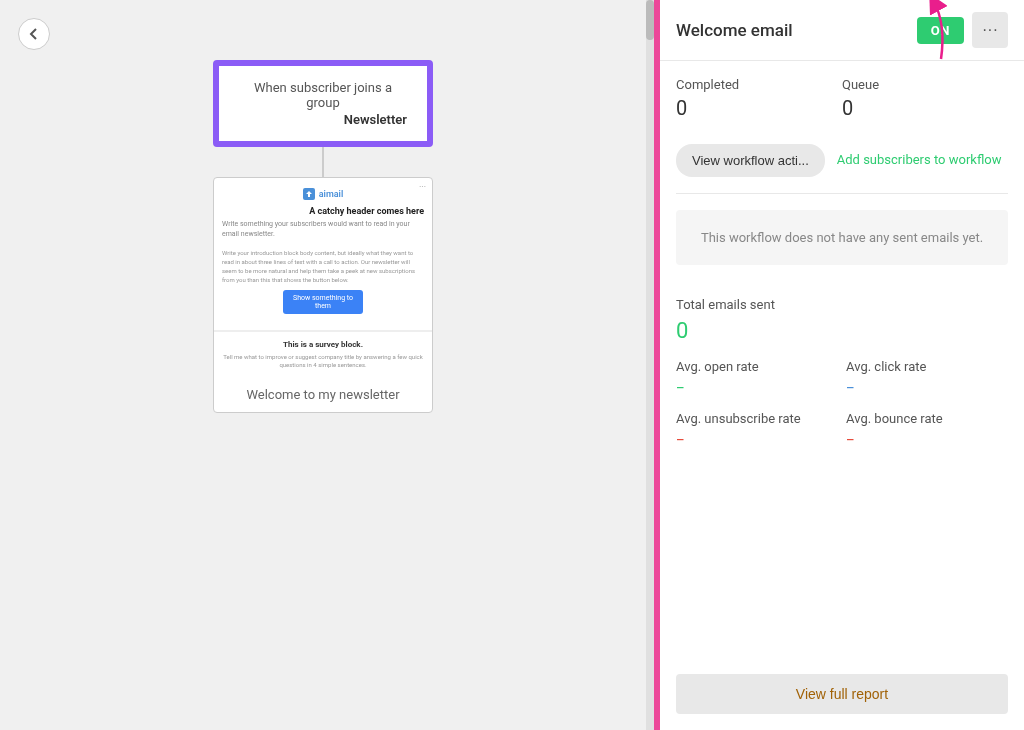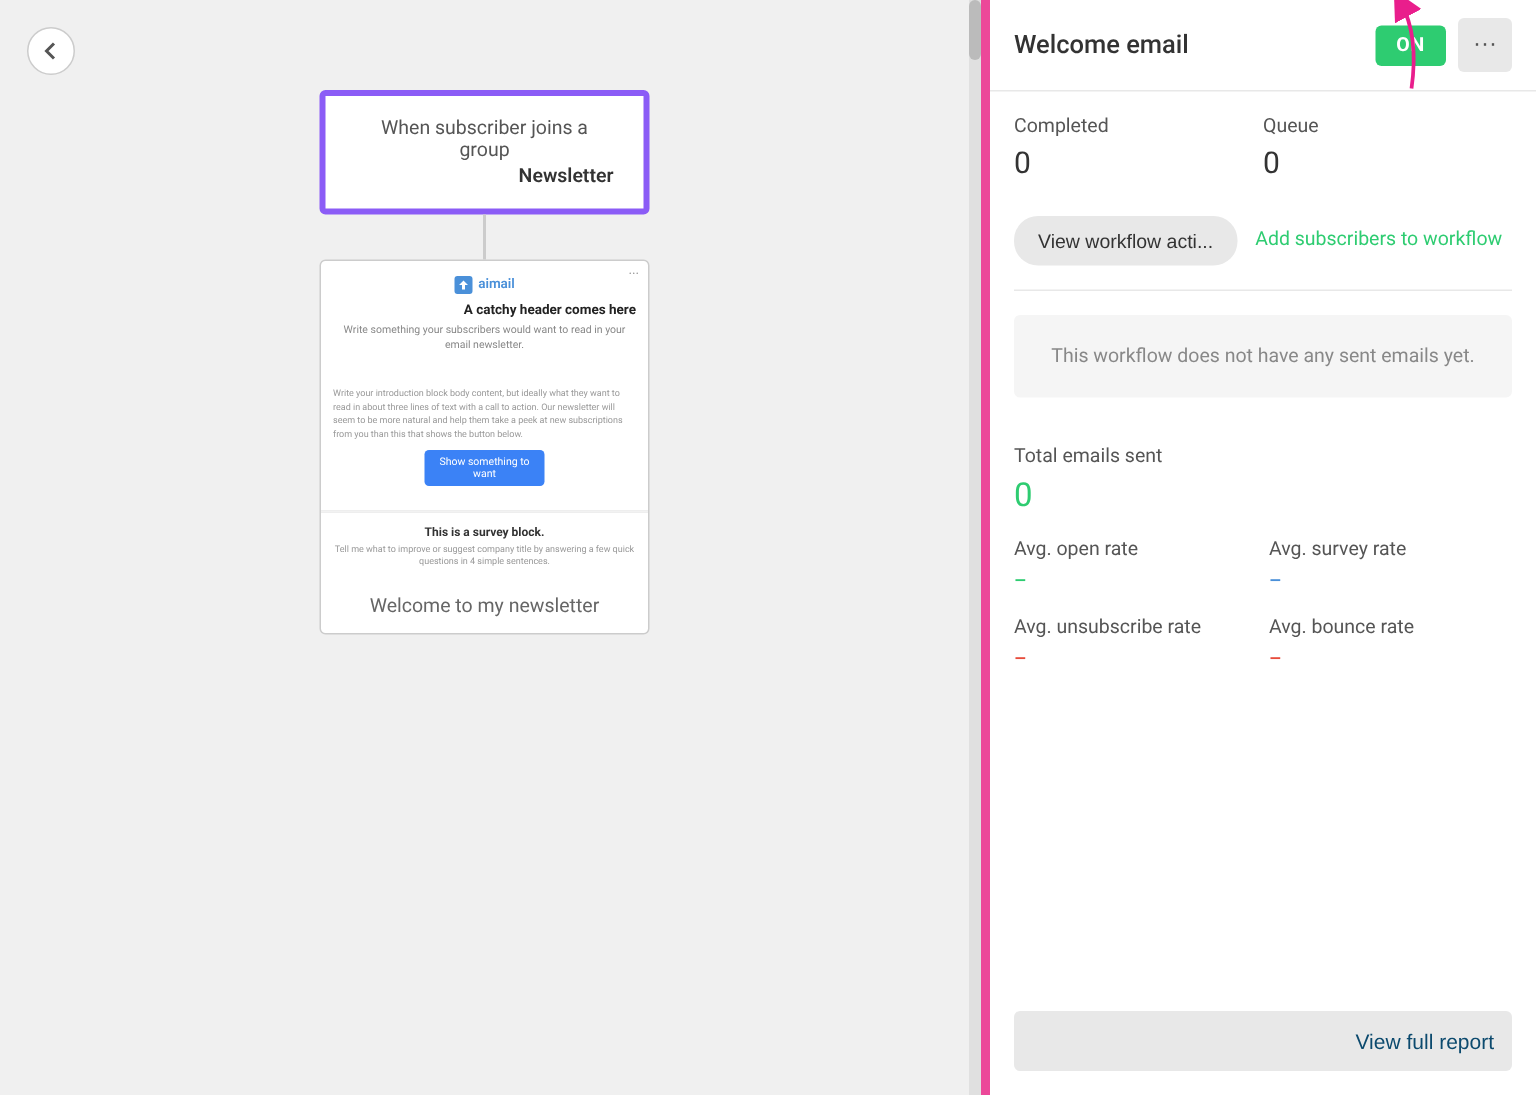--- a/index.html
+++ b/index.html
@@ -65,21 +65,21 @@
       position: absolute;
       top: 0; left: 0; right: 8px; bottom: 0;
       display: flex;
       flex-direction: column;
       align-items: center;
       padding-top: 60px;
     }
 
     .trigger-box {
       background: #fff;
-      border: 4px solid #8b5cf6;
+      border: 6px solid #8b5cf6;
       border-radius: 4px;
       padding: 14px 20px;
       text-align: center;
       width: 220px;
       font-size: 13px;
       color: #555;
     }
     .trigger-box strong {
       display: block;
       color: #333;
@@ -144,25 +144,24 @@
 
     .email-preview-title {
       text-align: right;
       font-size: 9px;
       font-weight: 700;
       color: #222;
       margin-bottom: 4px;
     }
 
     .email-preview-subtitle {
-      text-align: center;
       font-size: 7px;
       color: #888;
       line-height: 1.4;
-      margin-bottom: 22px;
+      margin-bottom: 8px;
     }
 
     .email-preview-body-text {
       font-size: 6px;
       color: #999;
       line-height: 1.5;
       margin-bottom: 6px;
     }
 
     .email-preview-btn {
@@ -376,23 +375,23 @@
       margin-top: auto;
     }
 
     .full-report-btn {
       width: 100%;
       background: #e8e8e8;
       border: none;
       border-radius: 4px;
       padding: 12px;
       font-size: 14px;
-      color: #0c4a6e;
+      color: #a16207;
       cursor: pointer;
-      text-align: right;
+      text-align: center;
     }
   </style>
 </head>
 <body>
 
 <div class="left-panel">
 
   <div class="back-btn">
     <svg viewBox="0 0 14 14">
       <polyline points="9,2 4,7 9,12"></polyline>
@@ -419,21 +418,21 @@
           <div class="brand-icon">
             <svg viewBox="0 0 8 8" fill="white">
                 <polygon points="1,4 4,1 7,4 5,4 5,7 3,7 3,4"></polygon>
               </svg>
           </div>
           <span>aimail</span>
         </div>
         <div class="email-preview-title">A catchy header comes here</div>
         <div class="email-preview-subtitle">Write something your subscribers would want to read in your email newsletter.</div>
         <div class="email-preview-body-text">Write your introduction block body content, but ideally what they want to read in about three lines of text with a call to action. Our newsletter will seem to be more natural and help them take a peek at new subscriptions from you than this that shows the button below.</div>
-        <div class="email-preview-btn">Show something to want</div>
+        <div class="email-preview-btn">Show something to them</div>
       </div>
       <hr class="email-preview-divider">
       <div class="email-survey-block">
         <div class="email-survey-title">This is a survey block.</div>
         <div class="email-survey-text">Tell me what to improve or suggest company title by answering a few quick questions in 4 simple sentences.</div>
       </div>
       <div class="email-caption">Welcome to my newsletter</div>
     </div>
   </div>
 </div>
@@ -482,21 +481,21 @@
     <div class="total-emails-value">0</div>
   </div>
 
   <div class="rates-section">
     <div class="rates-grid">
       <div class="rate-item">
         <div class="rate-label">Avg. open rate</div>
         <div class="rate-value green">–</div>
       </div>
       <div class="rate-item">
-        <div class="rate-label">Avg. survey rate</div>
+        <div class="rate-label">Avg. click rate</div>
         <div class="rate-value blue">–</div>
       </div>
       <div class="rate-item">
         <div class="rate-label">Avg. unsubscribe rate</div>
         <div class="rate-value red">–</div>
       </div>
       <div class="rate-item">
         <div class="rate-label">Avg. bounce rate</div>
         <div class="rate-value red">–</div>
       </div>

